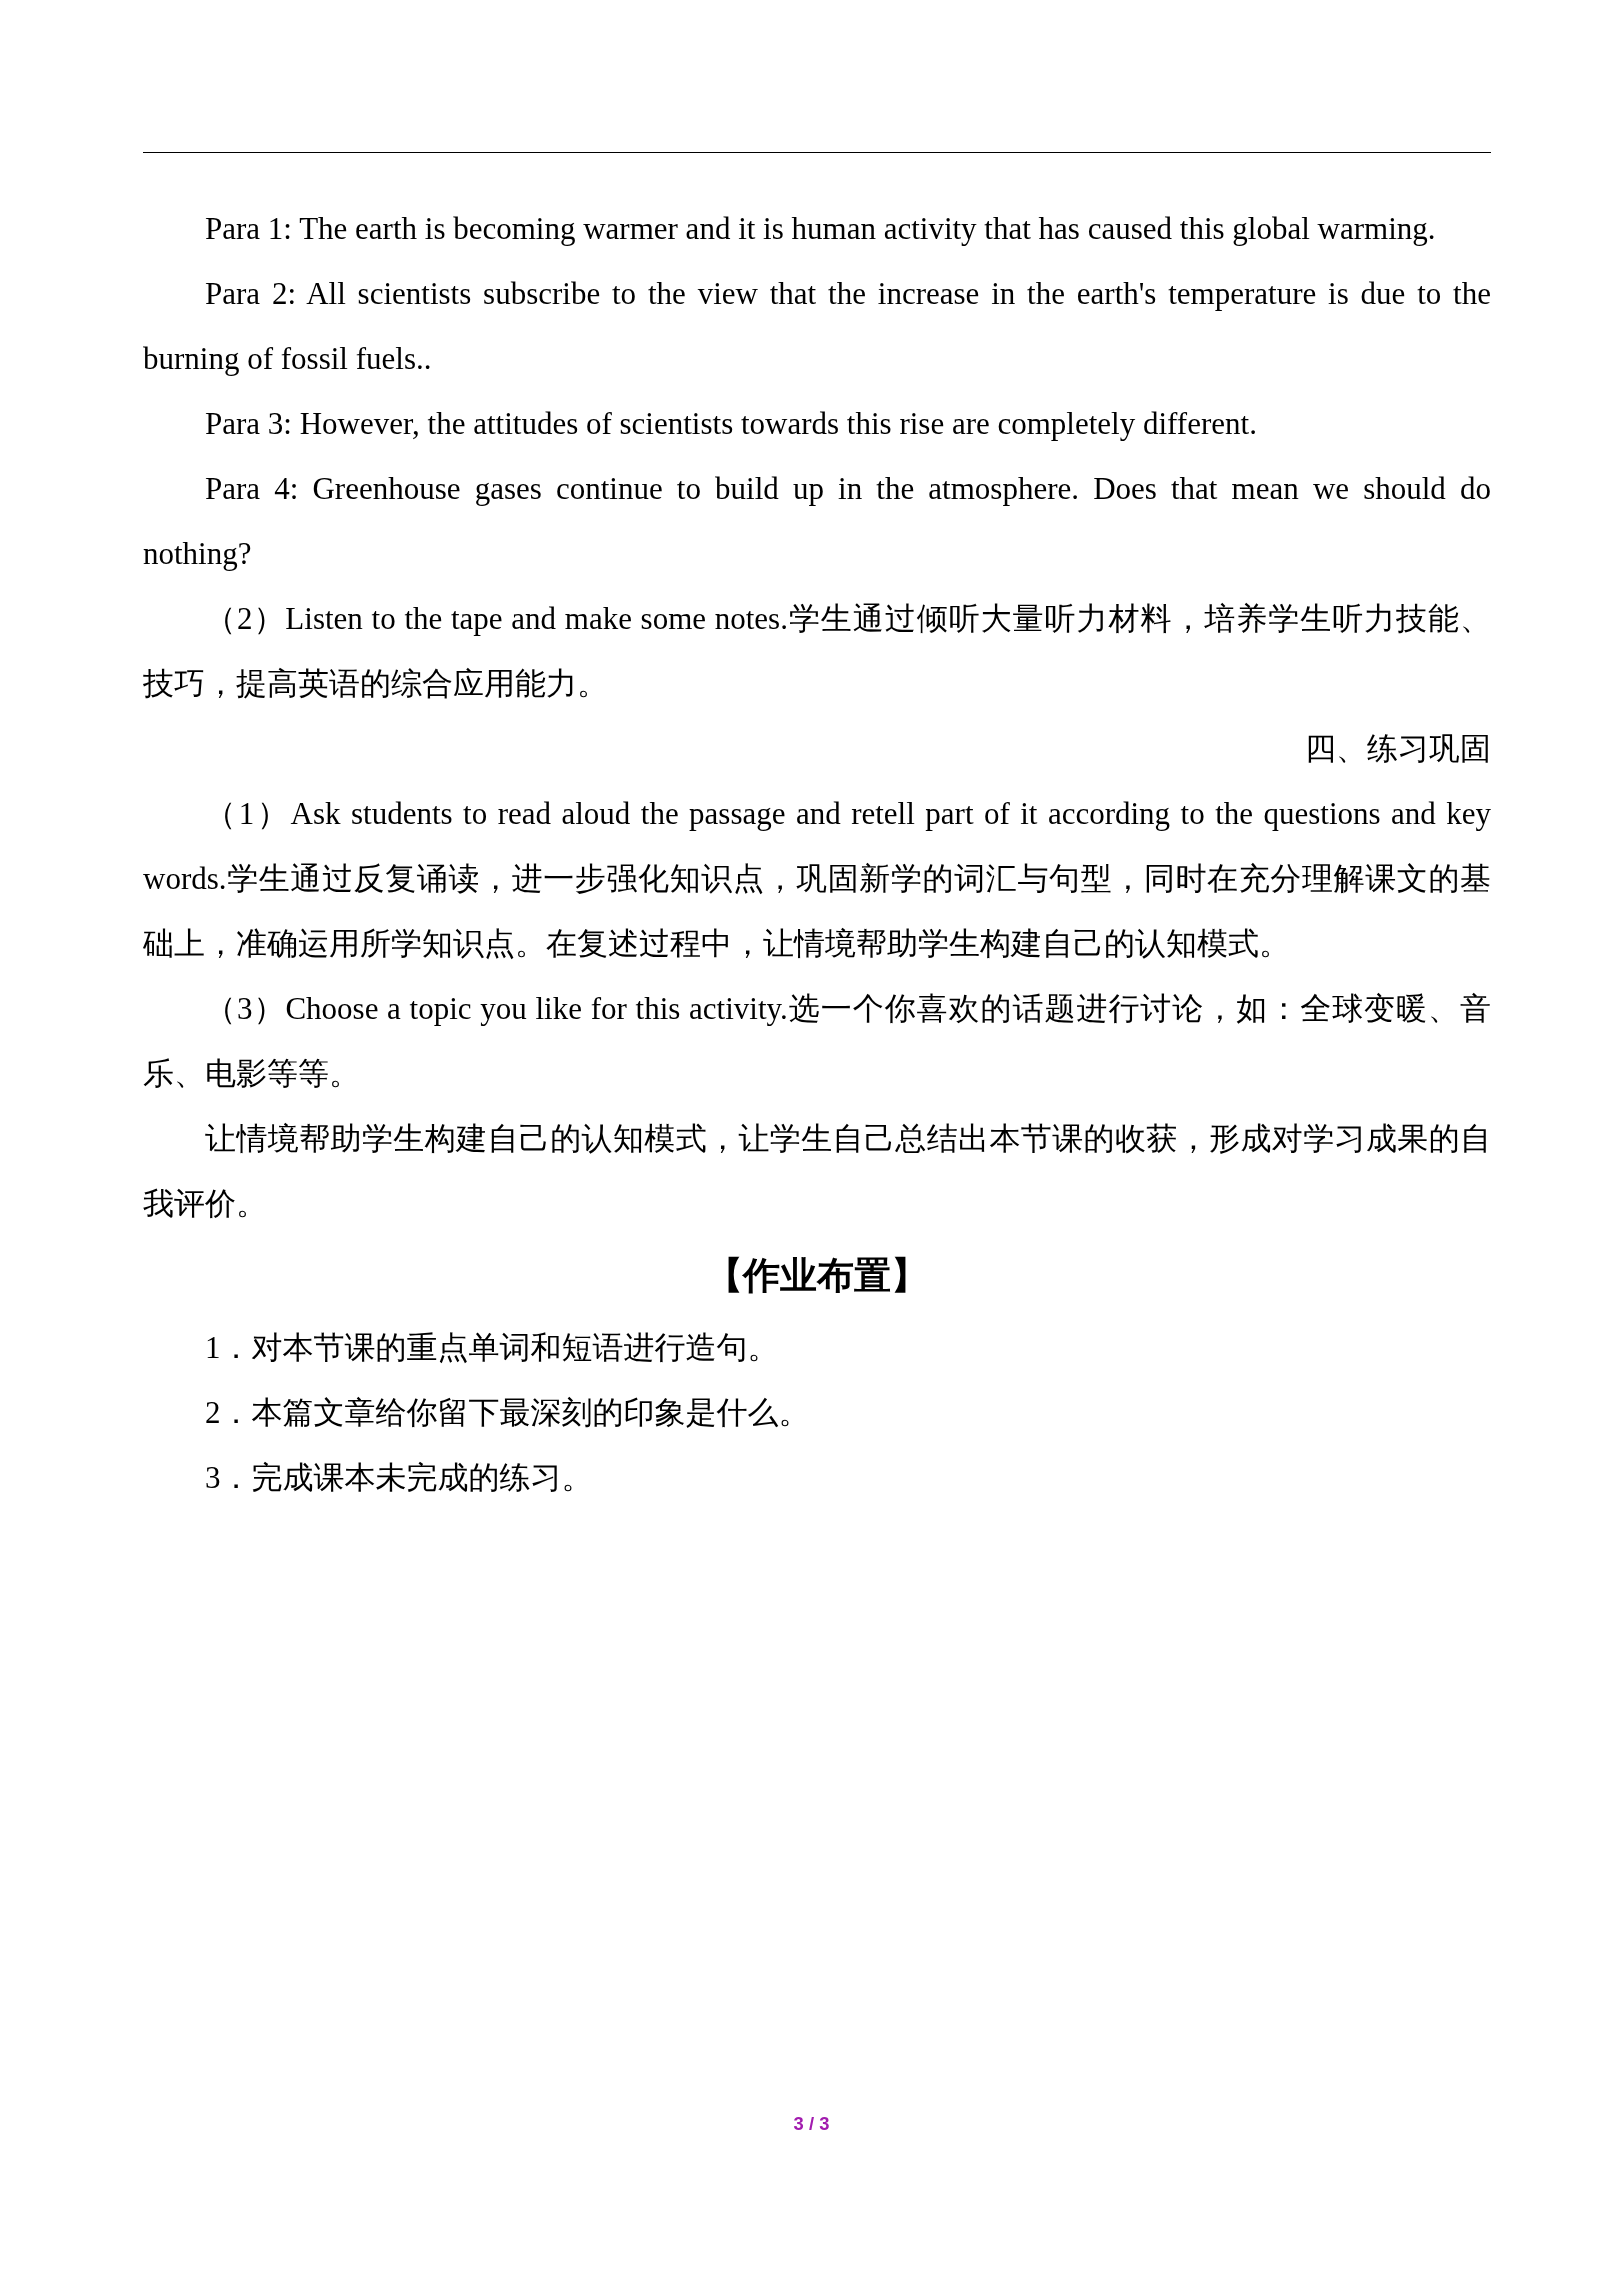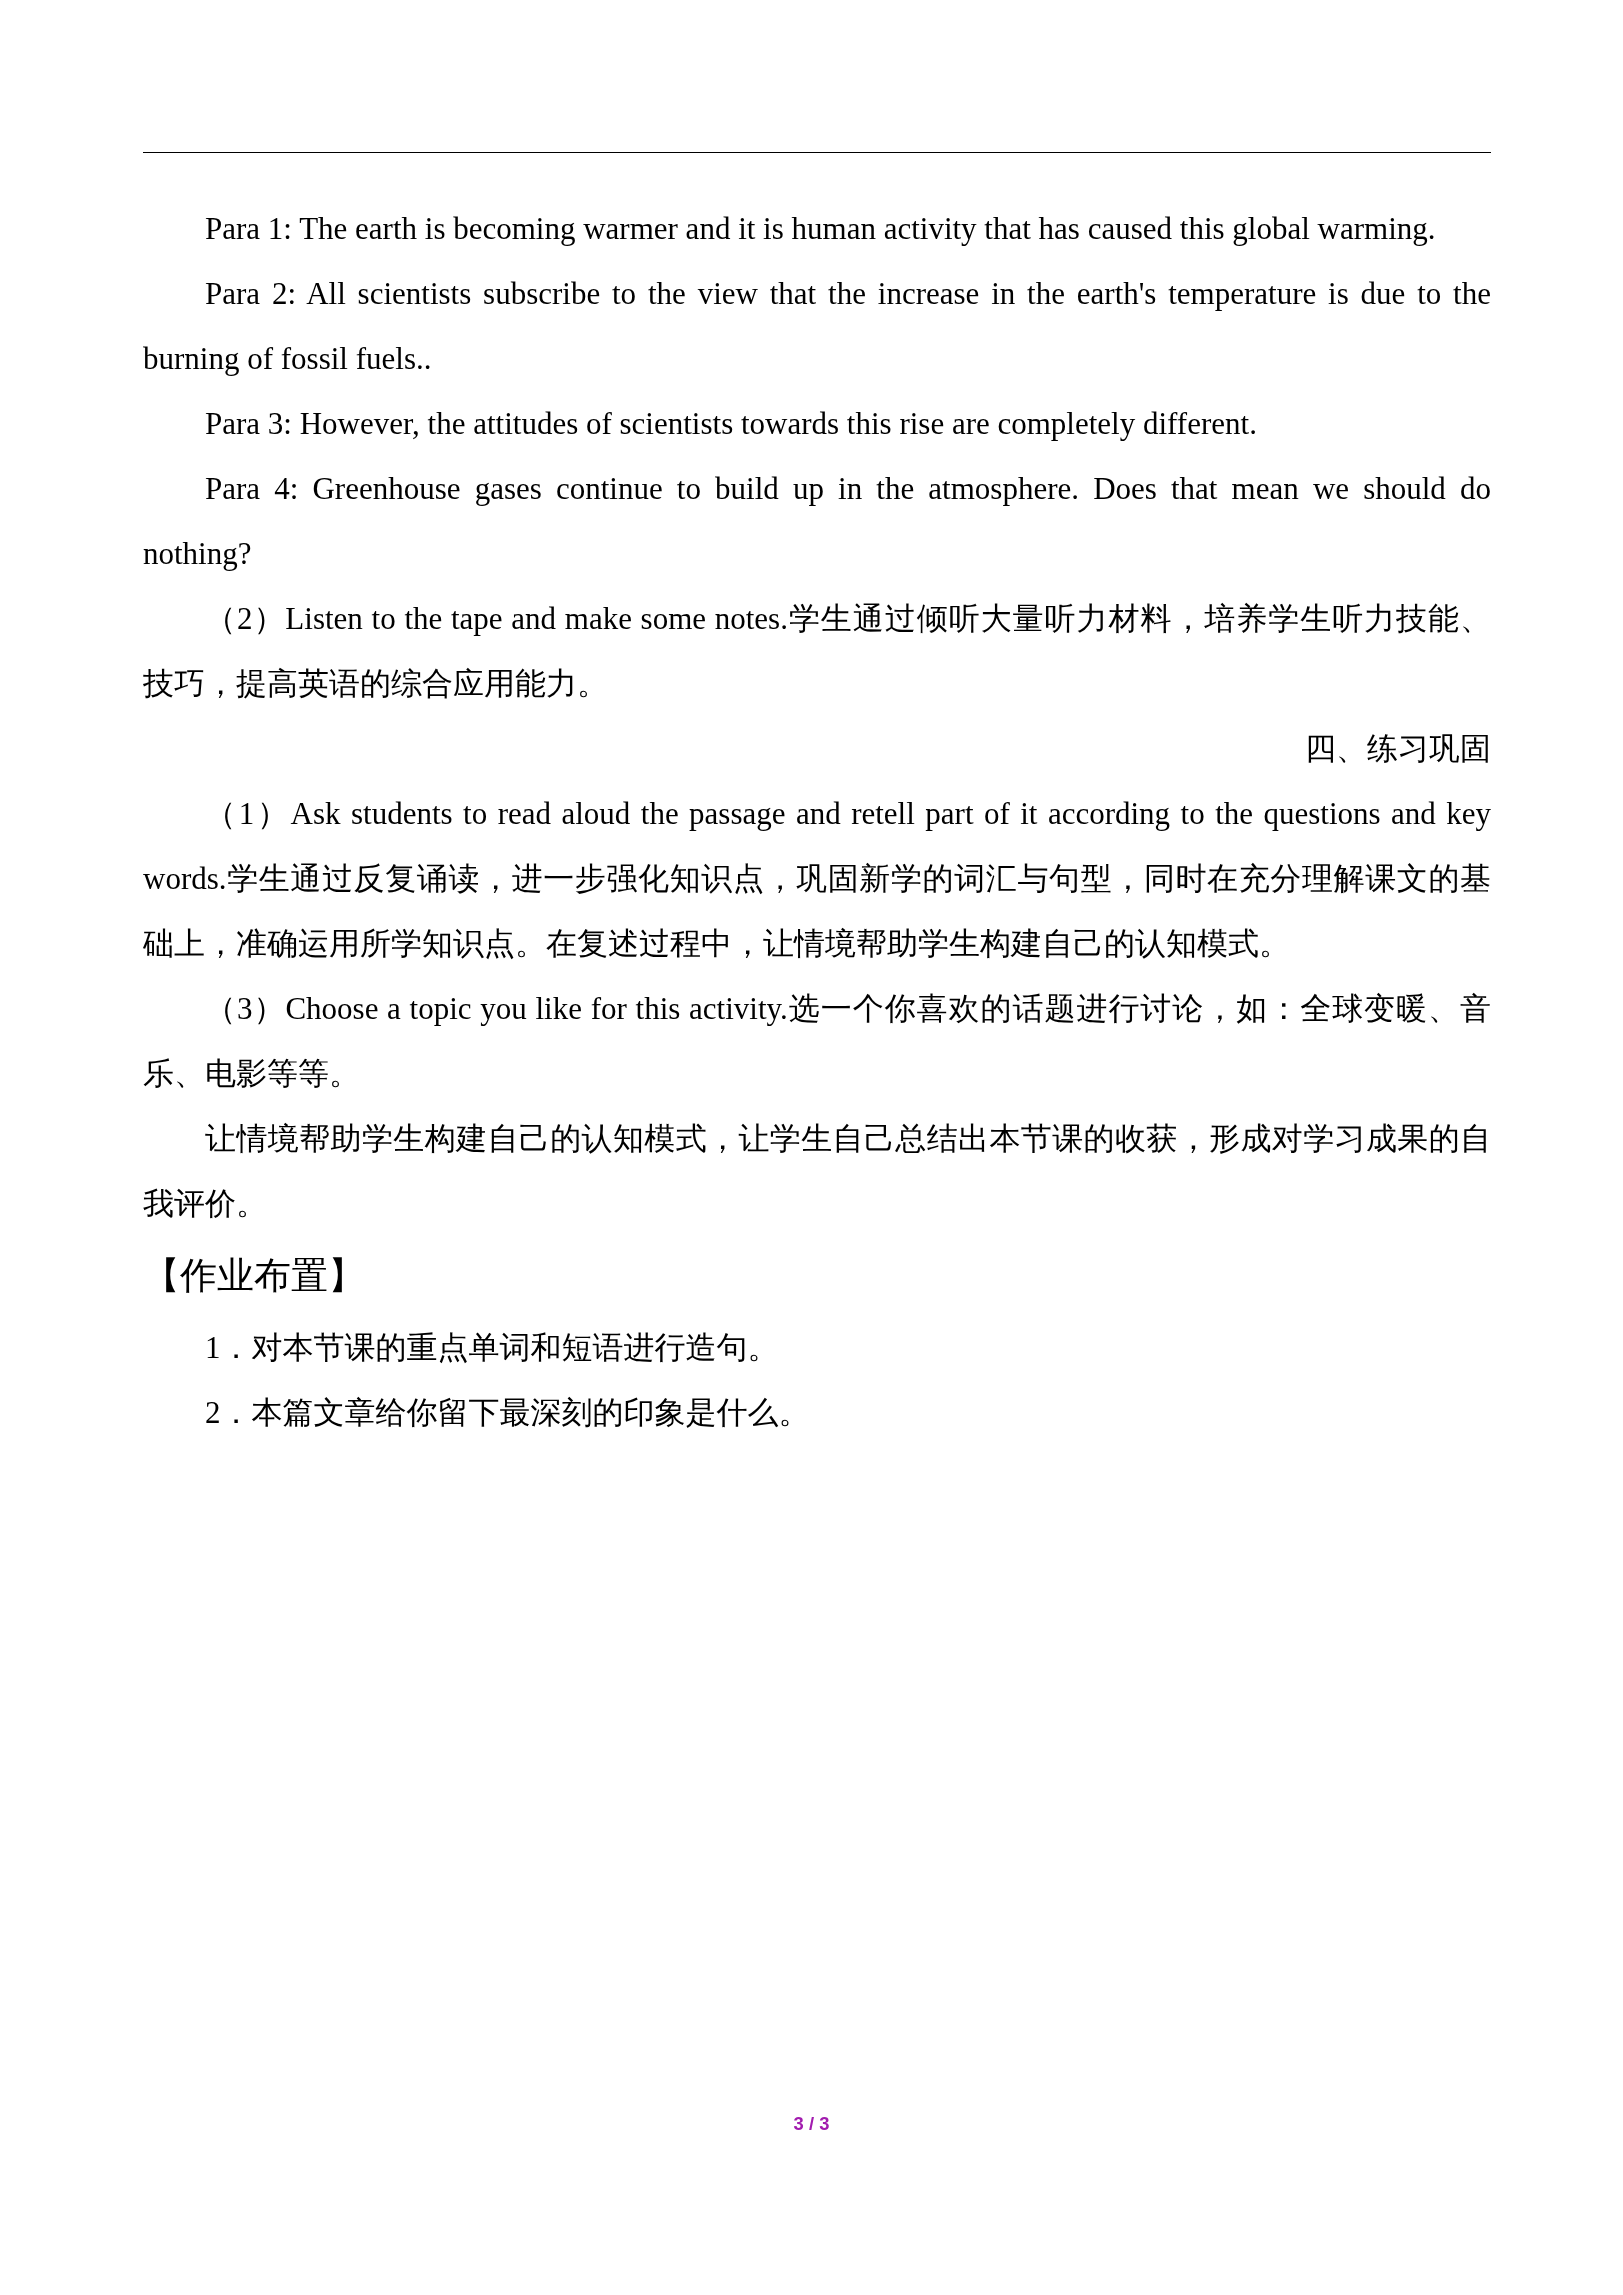--- a/index.html
+++ b/index.html
@@ -38,23 +38,23 @@
     text-align: justify;
   }
   p.indent {
     text-indent: 2em;
   }
   p.section-header {
     text-align: right;
     text-indent: 0;
   }
   p.assignment-header {
-    text-align: left;
+    text-align: center;
     text-indent: 0;
-    font-weight: normal;
+    font-weight: bold;
     font-size: 37px;
     line-height: 74px;
     margin-top: 2.7px;
     margin-bottom: 2.7px;
   }
   p.list-item {
     text-indent: 2em;
     text-align: left;
   }
   .footer {
@@ -82,18 +82,19 @@
     <p class="indent">Para 3: However, the attitudes of scientists towards this rise are completely different.</p>
     <p class="indent">Para 4: Greenhouse gases continue to build up in the atmosphere. Does that mean we should do nothing?</p>
     <p class="indent">（2）Listen to the tape and make some notes.学生通过倾听大量听力材料，培养学生听力技能、技巧，提高英语的综合应用能力。</p>
     <p class="section-header">四、练习巩固</p>
     <p class="indent">（1）Ask students to read aloud the passage and retell part of it according to the questions and key words.学生通过反复诵读，进一步强化知识点，巩固新学的词汇与句型，同时在充分理解课文的基础上，准确运用所学知识点。在复述过程中，让情境帮助学生构建自己的认知模式。</p>
     <p class="indent">（3）Choose a topic you like for this activity.选一个你喜欢的话题进行讨论，如：全球变暖、音乐、电影等等。</p>
     <p class="indent">让情境帮助学生构建自己的认知模式，让学生自己总结出本节课的收获，形成对学习成果的自我评价。</p>
     <p class="assignment-header">【作业布置】</p>
     <p class="list-item">1．对本节课的重点单词和短语进行造句。</p>
     <p class="list-item">2．本篇文章给你留下最深刻的印象是什么。</p>
+    <p class="list-item">3．完成课本未完成的练习。</p>
   </div>
 
   <div class="footer">3 / 3</div>
 
 </div>
 
 
 </body></html>

